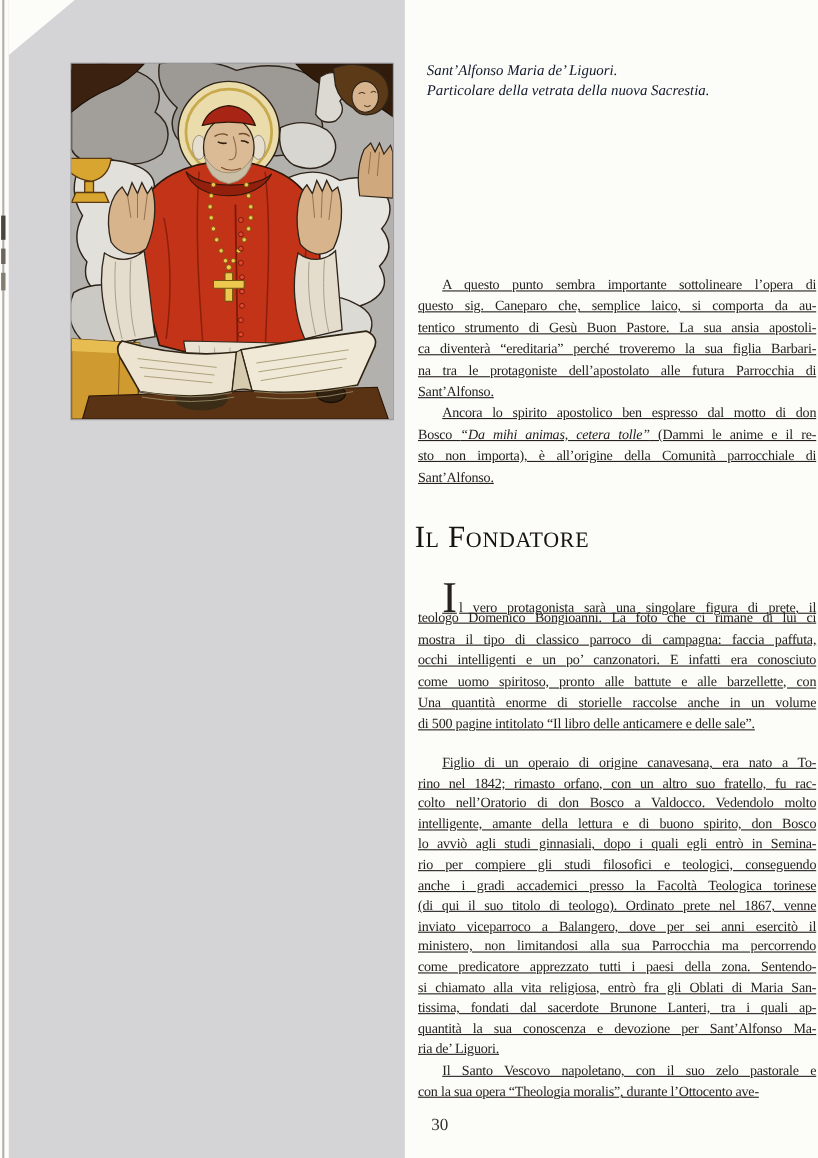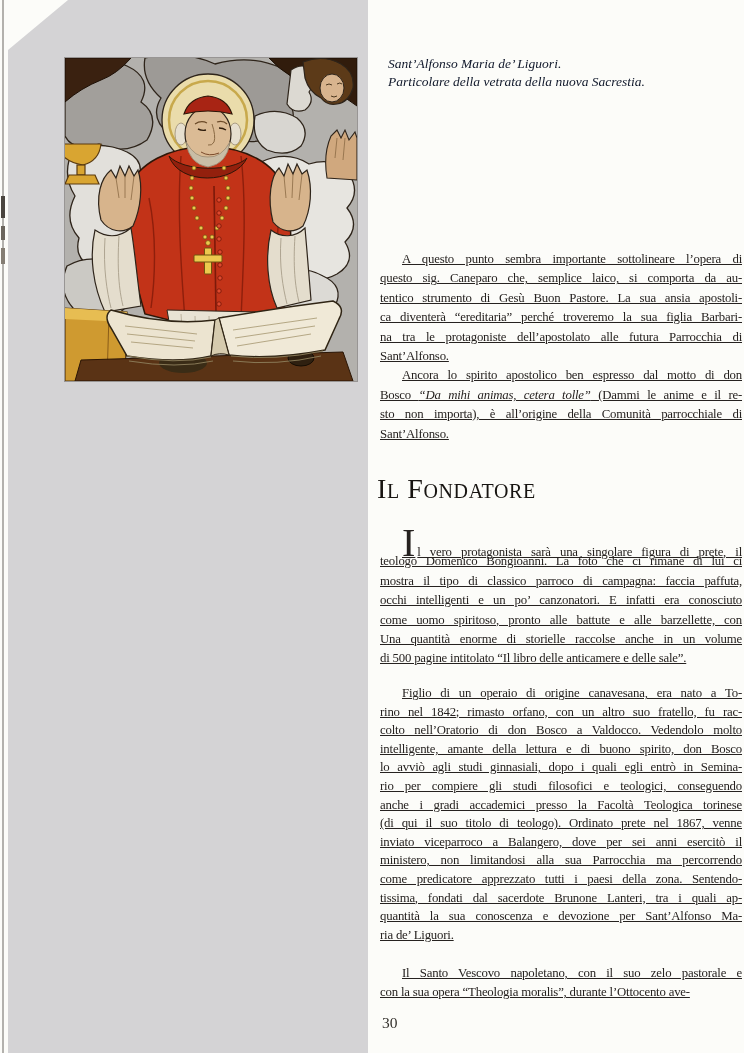--- a/index.html
+++ b/index.html
@@ -33,21 +33,21 @@
   .ind{text-indent:22px;}
   .blk-intro{top:250px;}
   .blk-fond1{top:533px;}
   .blk-fond2{top:684px;}
   .blk-fond2 .ln{height:18.6px;line-height:18.6px;}
   .blk-fond3{top:964px;}
   .it{font-style:italic;}
   .fondatore-heading{position:absolute;left:377px;top:474px;margin:0;font-weight:normal;
     font-variant:small-caps;font-size:28px;letter-spacing:0.6px;color:#171411;line-height:30px;}
   .dropcap{font-size:40px;line-height:19.4px;letter-spacing:0;padding-right:2px;}
-  .page-number{position:absolute;left:382px;top:1014px;font-size:15.5px;color:#33302c;}
+  .page-number{position:absolute;left:392px;top:1014px;font-size:15.5px;color:#33302c;}
 </style>
 </head>
 <body>
 
 <div class="gray-band"></div>
 <div class="corner-white"></div>
 <div class="spine-line"></div>
 <div class="spine-mark m1"></div>
 <div class="spine-mark m2"></div>
 <div class="spine-mark m3"></div>
@@ -205,20 +205,21 @@
   <div class="ln jl">rino nel 1842; rimasto orfano, con un altro suo fratello, fu rac-</div>
   <div class="ln jl">colto nell’Oratorio di don Bosco a Valdocco. Vedendolo molto</div>
   <div class="ln jl">intelligente, amante della lettura e di buono spirito, don Bosco</div>
   <div class="ln jl">lo avviò agli studi ginnasiali, dopo i quali egli entrò in Semina-</div>
   <div class="ln jl">rio per compiere gli studi filosofici e teologici, conseguendo</div>
   <div class="ln jl">anche i gradi accademici presso la Facoltà Teologica torinese</div>
   <div class="ln jl">(di qui il suo titolo di teologo). Ordinato prete nel 1867, venne</div>
   <div class="ln jl">inviato viceparroco a Balangero, dove per sei anni esercitò il</div>
   <div class="ln jl">ministero, non limitandosi alla sua Parrocchia ma percorrendo</div>
   <div class="ln jl">come predicatore apprezzato tutti i paesi della zona. Sentendo-</div>
+  <div class="ln jl">si chiamato alla vita religiosa, entrò fra gli Oblati di Maria San-</div>
   <div class="ln jl">tissima, fondati dal sacerdote Brunone Lanteri, tra i quali ap-</div>
   <div class="ln jl">quantità la sua conoscenza e devozione per Sant’Alfonso Ma-</div>
   <div class="ln last">ria de’ Liguori.</div>
 </div>
 
 <div class="textblock blk-fond3">
   <div class="ln jl ind">Il Santo Vescovo napoletano, con il suo zelo pastorale e</div>
   <div class="ln last">con la sua opera “Theologia moralis”, durante l’Ottocento ave-</div>
 </div>
 

